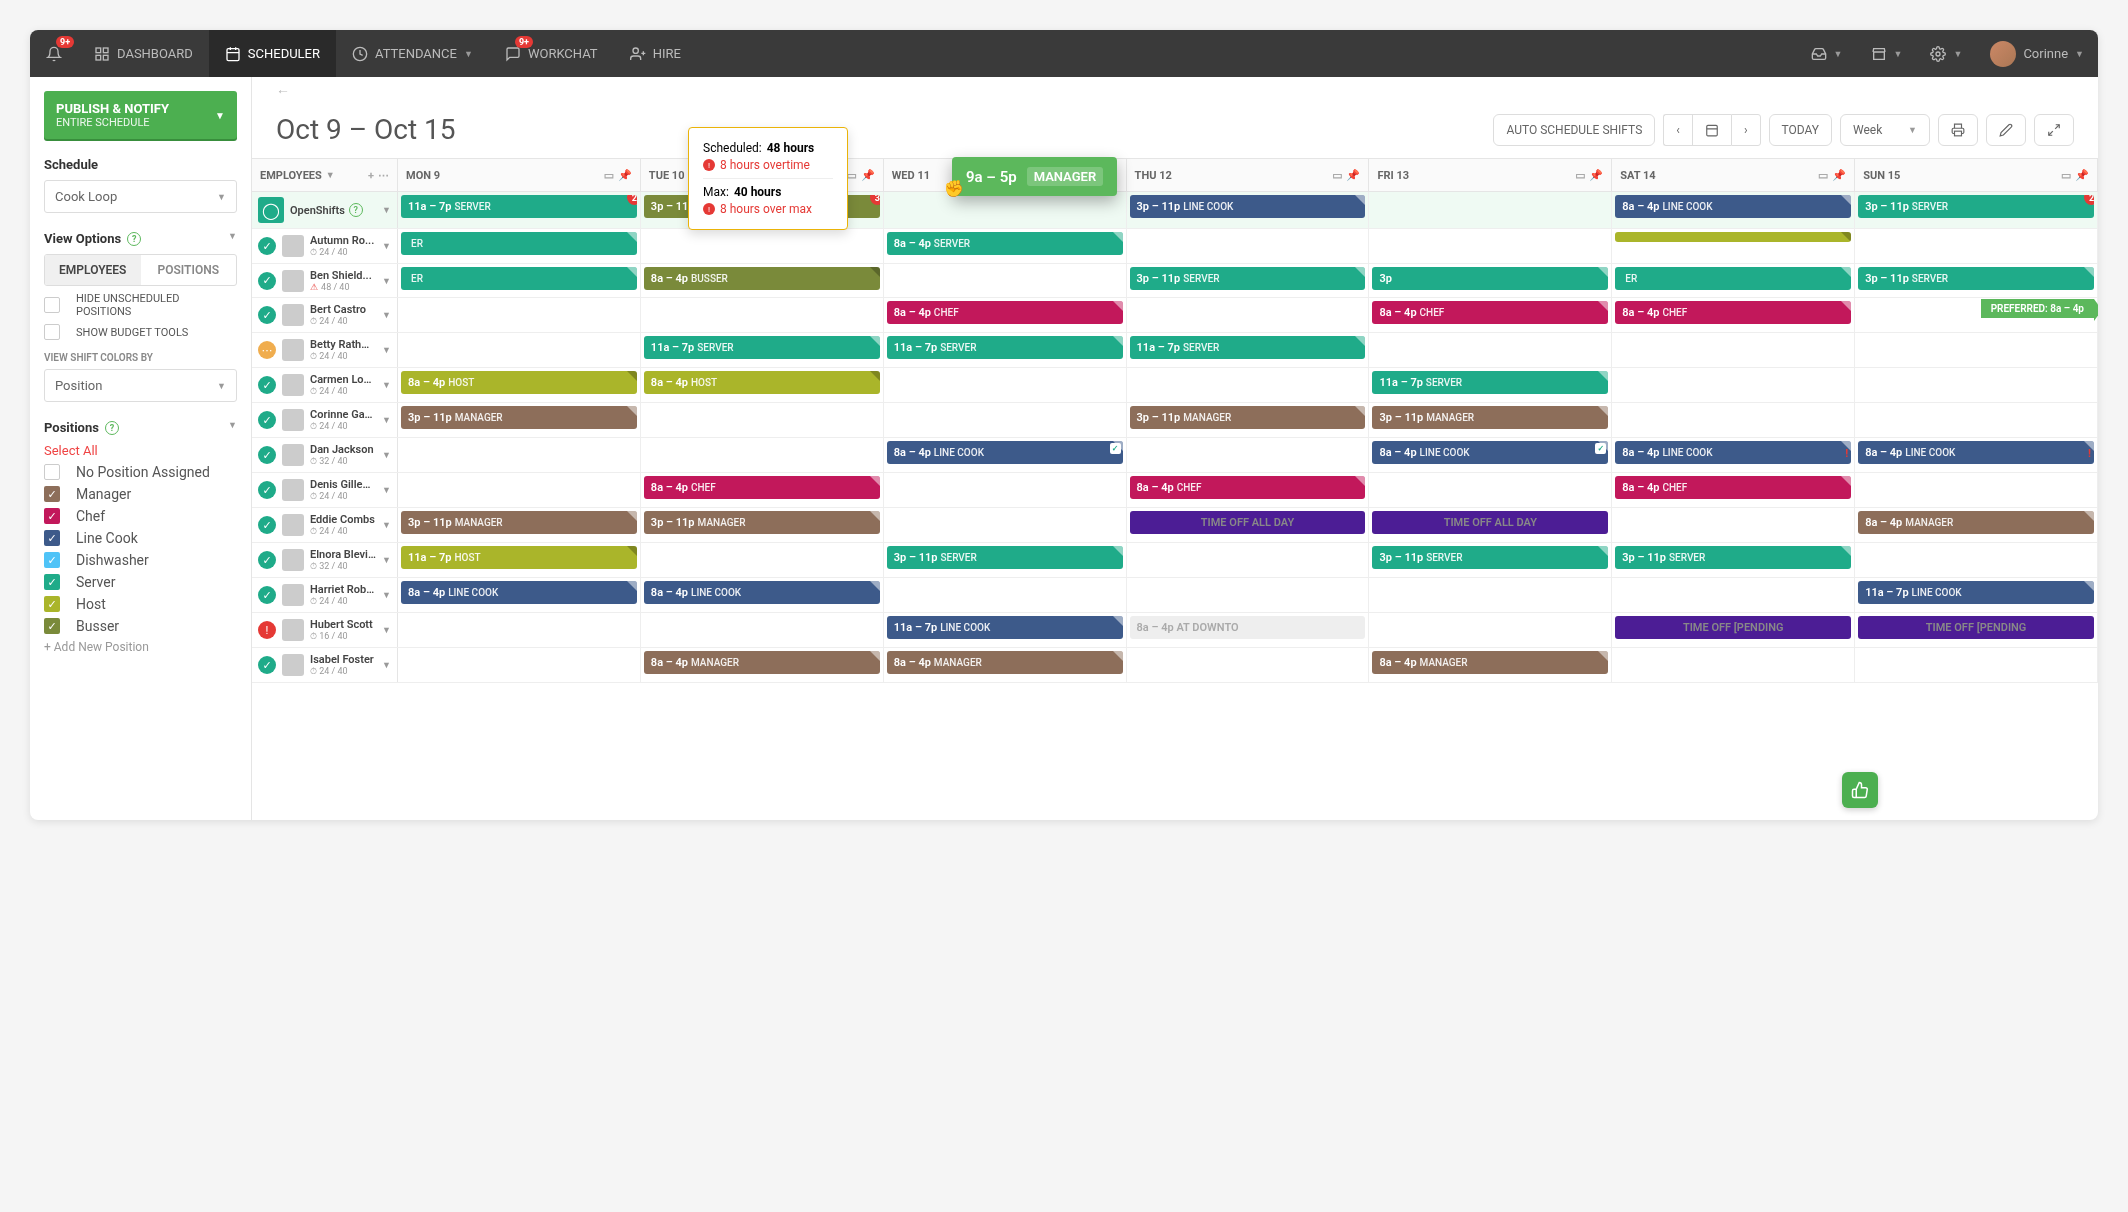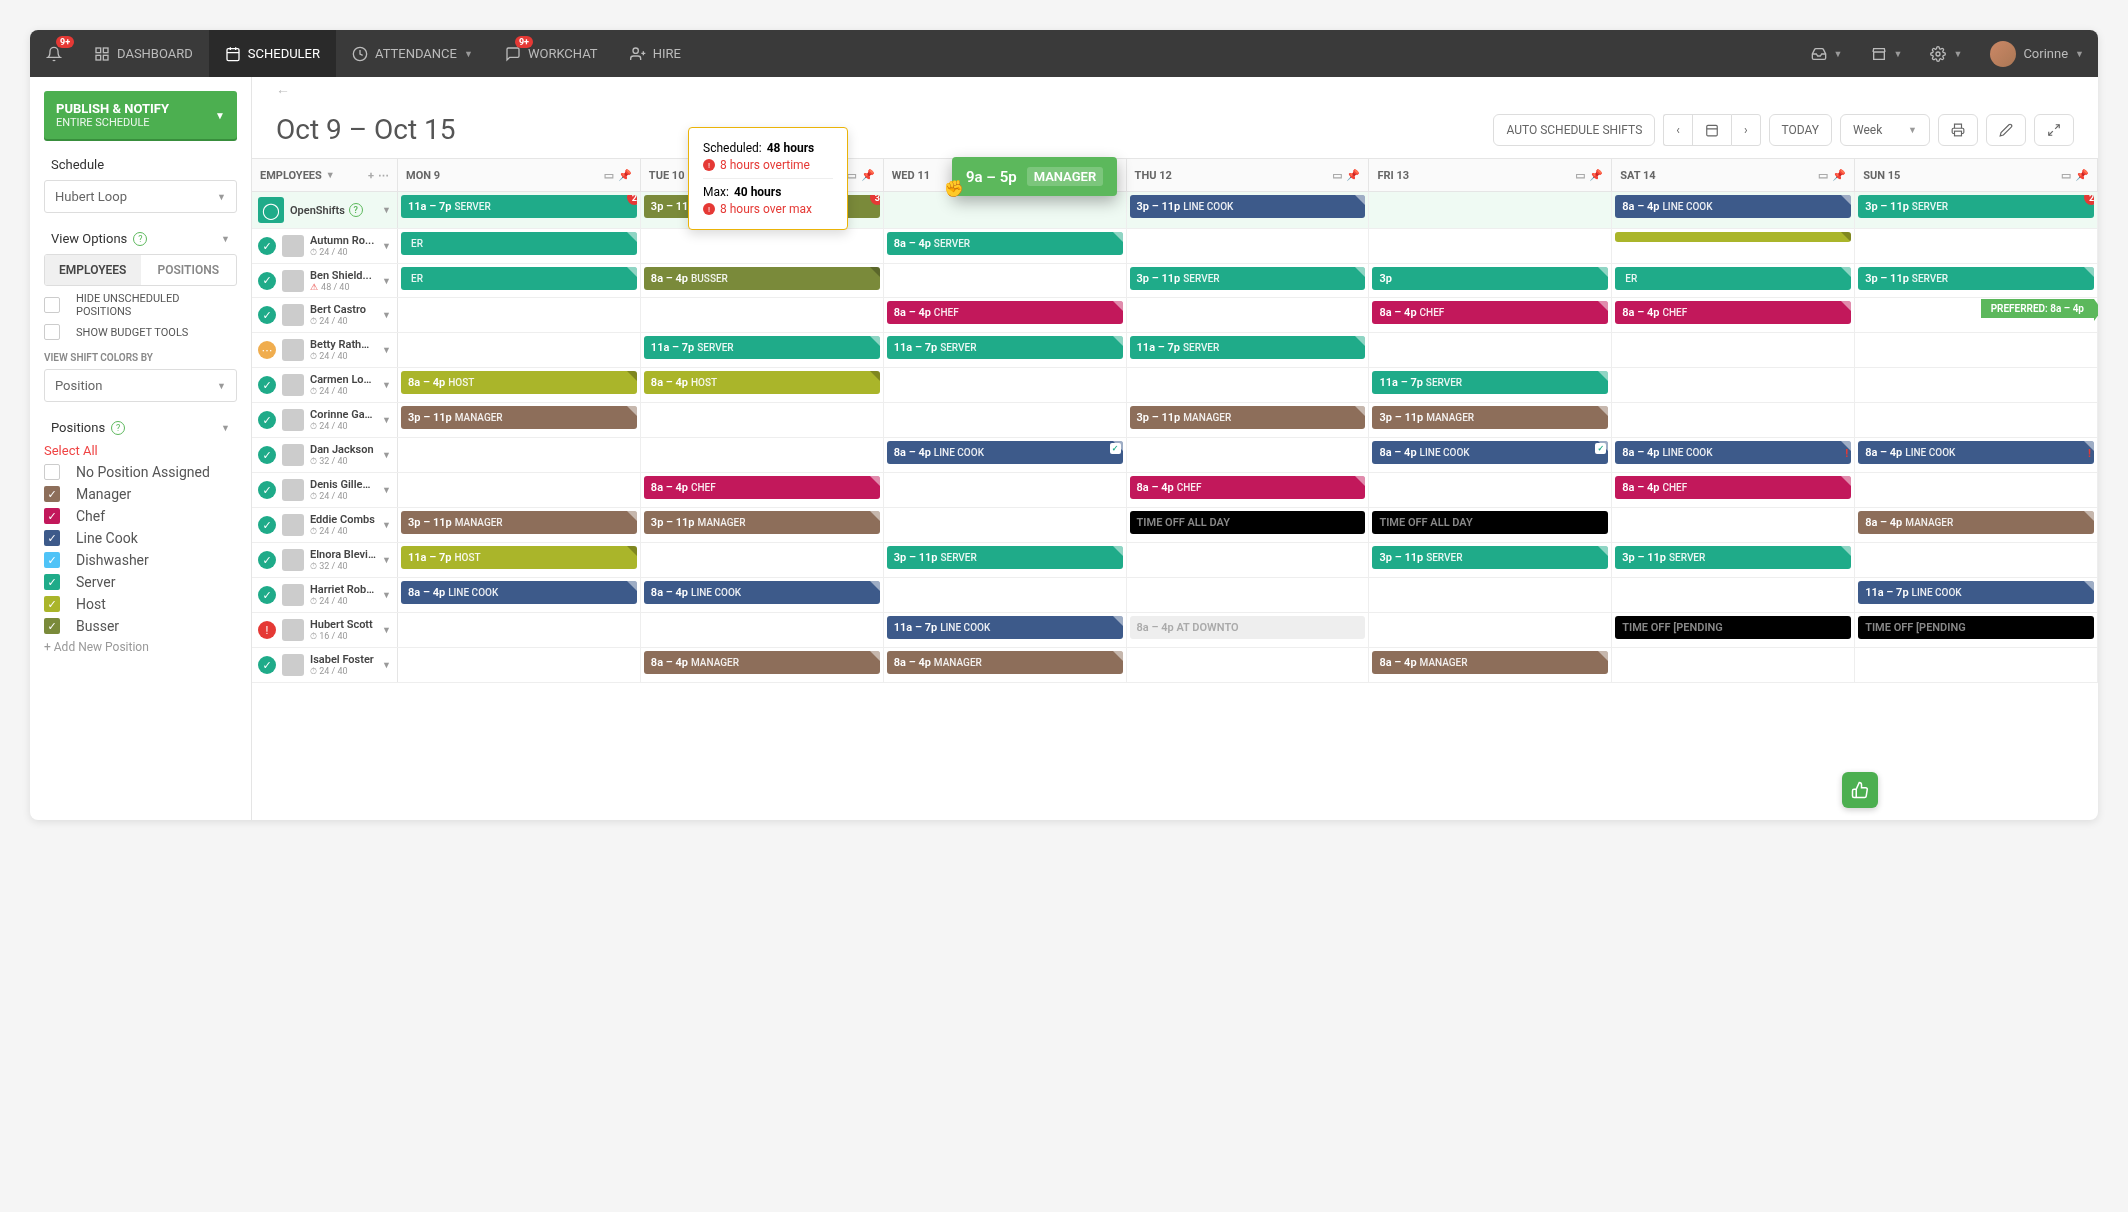--- a/index.html
+++ b/index.html
@@ -11,21 +11,21 @@
 .topbar-right{margin-left:auto;display:flex;align-items:center;height:100%}
 .topbar-right .topbar-item{padding:0 14px}
 .badge{position:absolute;top:6px;left:26px;background:#e53935;color:#fff;font-size:9px;font-weight:700;padding:1px 4px;border-radius:8px}
 .icon{width:16px;height:16px;display:inline-block}
 .avatar-sm{width:26px;height:26px;border-radius:50%;background:linear-gradient(135deg,#c86,#a75)}
 .main{display:flex;flex:1;overflow:hidden}
 .sidebar{width:222px;padding:14px;border-right:1px solid #e5e5e5;overflow-y:auto;font-size:13px;color:#444}
 .publish-btn{background:#4caf50;color:#fff;padding:10px 12px;border-radius:3px;display:flex;justify-content:space-between;align-items:center;cursor:pointer;box-shadow:0 2px 0 #388e3c}
 .publish-btn .t1{font-weight:700;font-size:13px}
 .publish-btn .t2{font-size:11px;opacity:.9}
-.section-h{font-weight:400;margin:18px 7px 8px;color:#333;display:flex;align-items:center;gap:6px;justify-content:space-between}
+.section-h{font-weight:700;margin:18px 0 8px;color:#333;display:flex;gap:6px;justify-content:space-between}
 .select{border:1px solid #ddd;border-radius:3px;padding:8px 10px;display:flex;justify-content:space-between;align-items:center;color:#666;cursor:pointer}
 .seg{display:flex;border:1px solid #ddd;border-radius:3px;overflow:hidden;margin-top:8px}
 .seg>div{flex:1;padding:8px;text-align:center;font-size:12px;font-weight:600;cursor:pointer;color:#888}
 .seg>div.on{background:#f0f0f0;color:#444}
 .chk-row{display:flex;align-items:center;gap:16px;margin:6px 0;cursor:pointer;color:#555}
 .chk{width:16px;height:16px;border:1px solid #ccc;border-radius:2px;display:flex;align-items:center;justify-content:center;color:#fff;font-size:11px}
 .chk.on{border:none}
 .lbl-sm{font-size:10px;color:#888;font-weight:600;margin:12px 0 6px}
 .content{flex:1;display:flex;flex-direction:column;overflow:hidden;position:relative}
 .content-hdr{display:flex;align-items:center;padding:12px 24px;gap:8px}
@@ -49,21 +49,21 @@
 .emp-info{min-width:0;flex:1}
 .emp-name{font-size:11px;font-weight:600;color:#444;white-space:nowrap;overflow:hidden;text-overflow:ellipsis}
 .emp-hrs{font-size:9px;color:#999;display:flex;align-items:center;gap:3px}
 .emp-chev{color:#ccc;font-size:10px}
 .day-cell{flex:1;border-right:1px solid #eee;padding:3px;min-width:0;position:relative}
 .shift{border-radius:3px;padding:5px 7px;font-size:11px;color:#fff;font-weight:600;position:relative;overflow:hidden;white-space:nowrap}
 .shift .pos{font-size:10px;font-weight:500;opacity:.9;margin-left:3px}
 .shift .corner{position:absolute;top:0;right:0;width:0;height:0;border-left:10px solid transparent;border-top:10px solid rgba(255,255,255,.5)}
 .shift .corner.dark{border-top-color:rgba(0,0,0,.25)}
 .shift.striped{background-image:repeating-linear-gradient(45deg,rgba(255,255,255,.15) 0,rgba(255,255,255,.15) 6px,transparent 6px,transparent 12px)}
-.shift.timeoff{background:#000000;color:#888;}
+.shift.timeoff{background:#4c1d95;color:#888;text-align:center}
 .badge-c{position:absolute;top:-5px;right:-5px;background:#e53935;color:#fff;width:15px;height:15px;border-radius:50%;font-size:9px;display:flex;align-items:center;justify-content:center;font-weight:700;z-index:2}
 .open-icon{width:26px;height:26px;background:#1fab89;border-radius:3px;display:flex;align-items:center;justify-content:center;color:#fff}
 .tooltip{position:absolute;top:50px;left:436px;background:#fff;border:1px solid #eab308;border-radius:4px;box-shadow:0 4px 12px rgba(0,0,0,.15);padding:10px 14px;font-size:12px;z-index:20;width:160px}
 .tooltip .line{margin:3px 0;display:flex;align-items:center;gap:5px}
 .tooltip hr{border:none;border-top:1px solid #eee;margin:6px 0}
 .err-dot{width:12px;height:12px;background:#e53935;border-radius:50%;color:#fff;font-size:8px;display:flex;align-items:center;justify-content:center}
 .drag-shift{position:absolute;top:80px;left:700px;background:#5cb85c;color:#fff;padding:10px 14px;border-radius:4px;font-size:15px;font-weight:600;box-shadow:0 6px 16px rgba(0,0,0,.3);z-index:25;display:flex;align-items:center;gap:10px}
 .drag-shift .pos{background:rgba(255,255,255,.2);padding:2px 7px;border-radius:3px;font-size:13px}
 .cursor-grab{position:absolute;top:102px;left:692px;z-index:26;font-size:16px}
 .preferred{position:absolute;top:222px;right:4px;background:#5cb85c;color:#fff;font-size:10px;font-weight:600;padding:4px 10px;z-index:15}
@@ -164,21 +164,21 @@
           <div class="t1">PUBLISH &amp; NOTIFY</div>
           <div class="t2">ENTIRE SCHEDULE</div>
         </div>
         <span style="font-size:10px">▼</span>
       </div>
 
       <div class="section-h">
           <span>Schedule</span>
         </div>
       <div class="select">
-        <span>Hubert Loop</span>
+        <span>Cook Loop</span>
         <span class="caret">▼</span>
       </div>
 
       <div class="section-h">
         <span style="display:flex;align-items:center;gap:6px">
             <span>View Options</span>
             <span class="q-circle">?</span>
           </span>
         <span class="caret">▼</span>
       </div>

